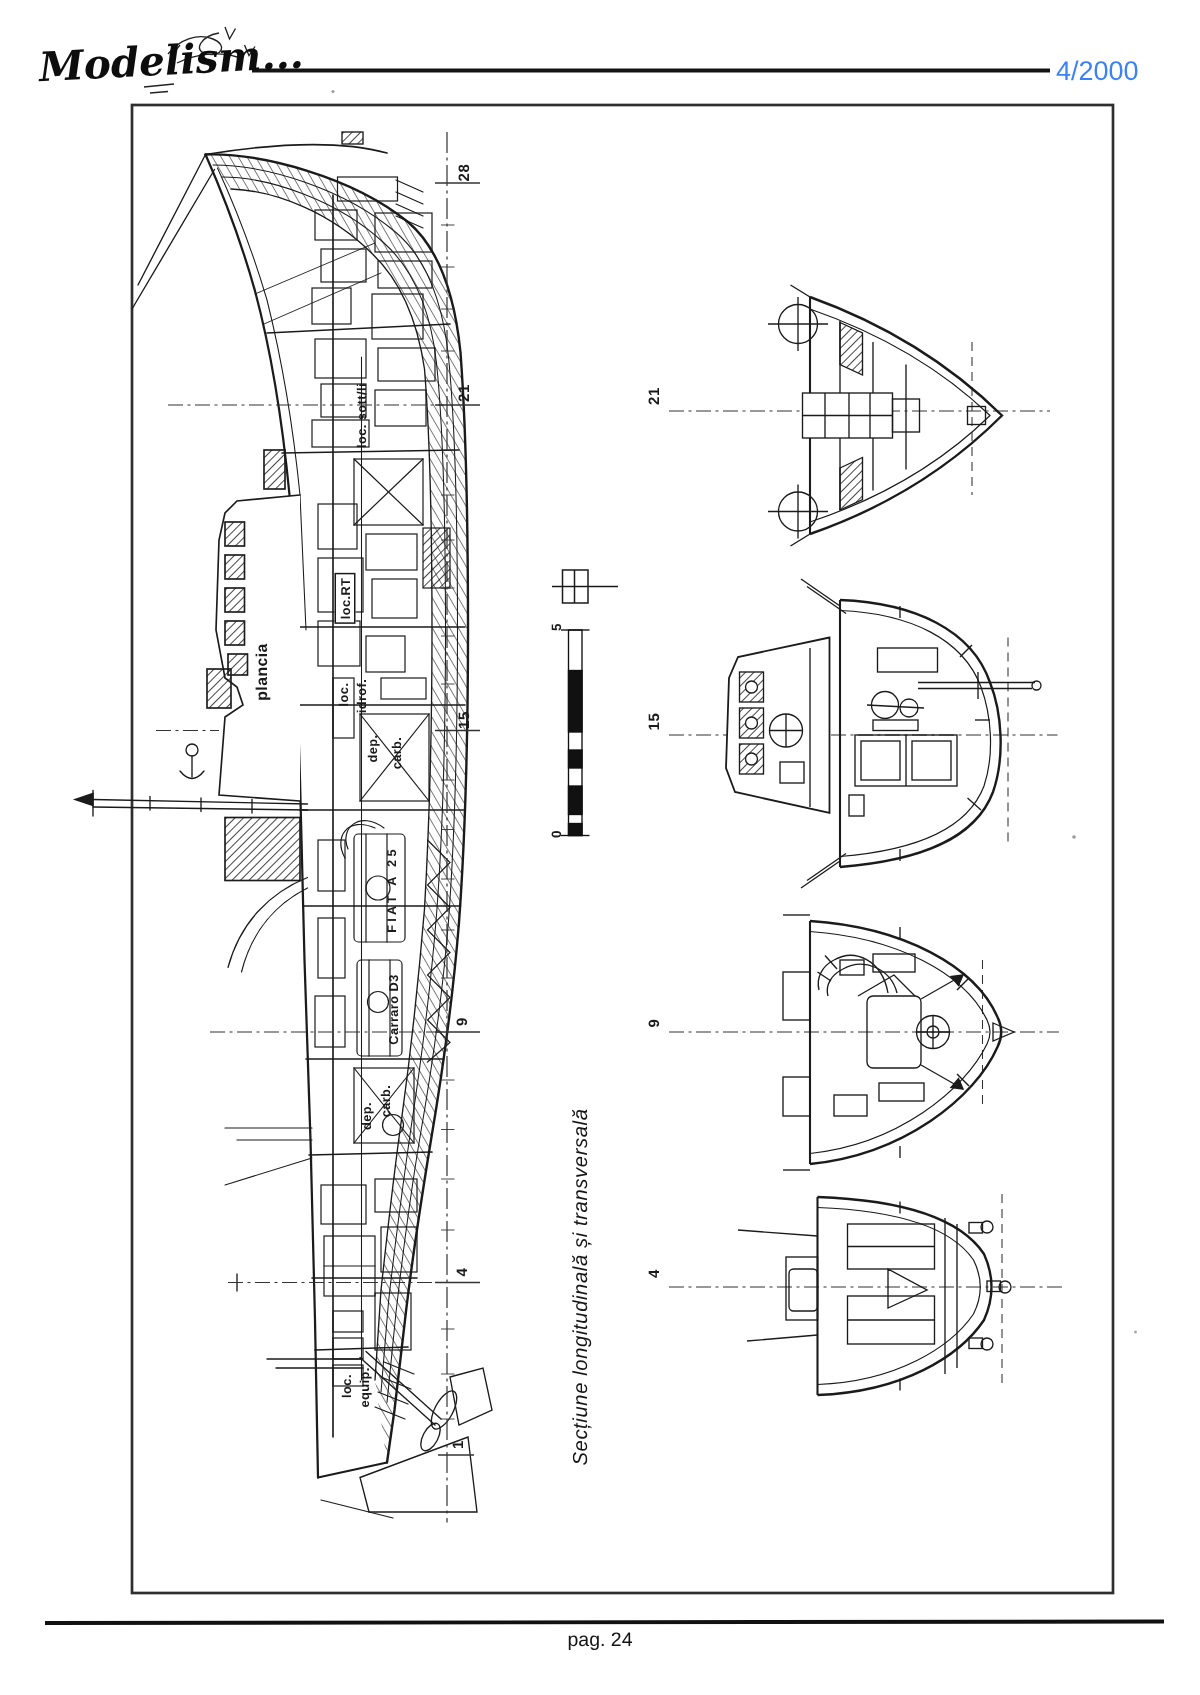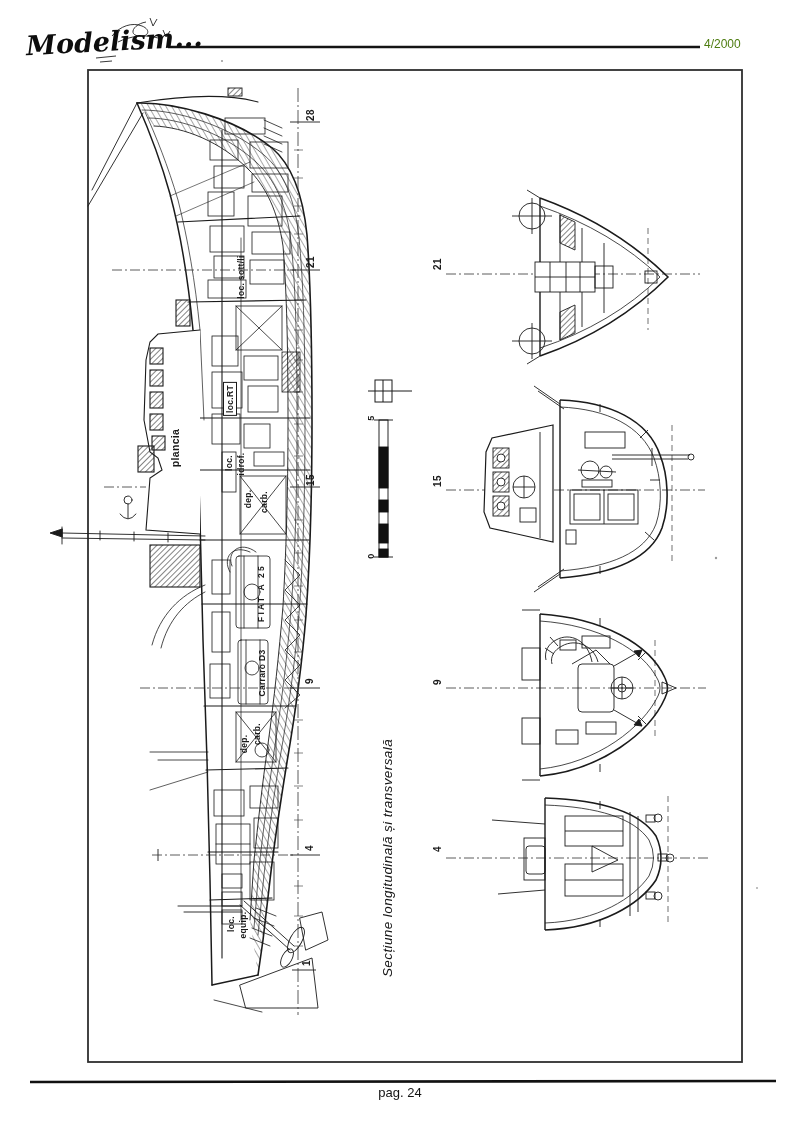--- a/index.html
+++ b/index.html
@@ -23,21 +23,21 @@
     font-size:13.5px;font-style:italic;font-weight:normal;
     letter-spacing:.4px;color:#161616;
   }
   .vlbl.boxed{border:1px solid #1a1a1a;background:#fff;padding:1px 2px;}
   .vlbl.scale-num{font-size:9px;}
   #logo{
     position:absolute;left:26px;top:26px;width:160px;
     font-family:"DejaVu Serif",serif;font-style:italic;font-weight:bold;
     font-size:27px;transform:rotate(-3deg);color:#0d0d0d;letter-spacing:0px;
   }
-  #issue{position:absolute;left:704px;top:37px;font-size:12px;color:#4d7c0f;}
+  #issue{position:absolute;left:704px;top:37px;font-size:18px;color:#3b82f6;}
   #pagenum{
     position:absolute;left:0;top:1085px;width:800px;text-align:center;
     font-size:13px;color:#141414;
   }
 </style>
 </head>
 <body>
 
 <div id="page">
 

